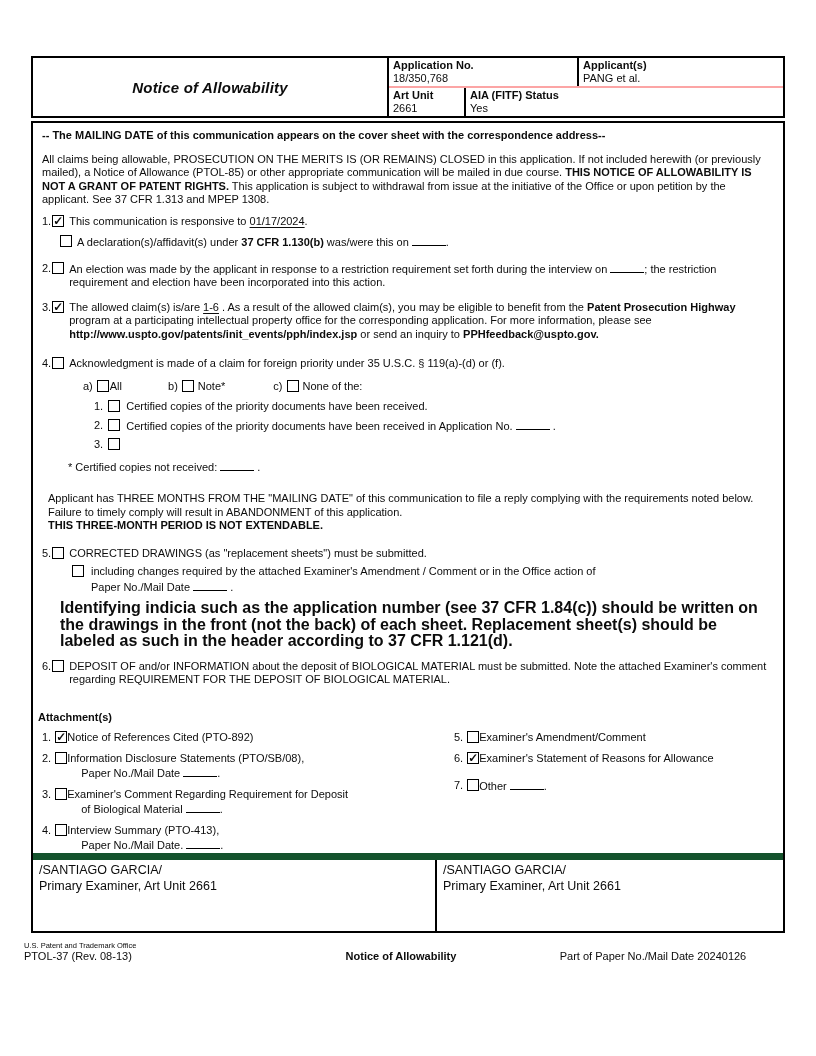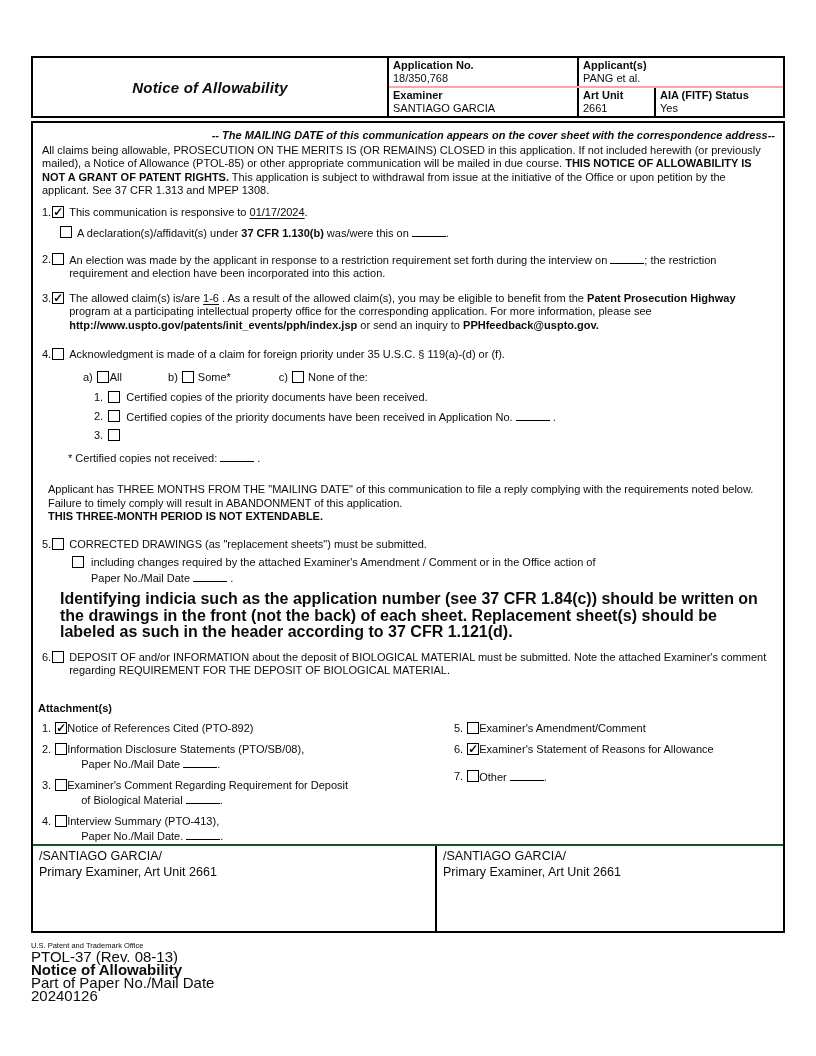--- a/index.html
+++ b/index.html
@@ -24,22 +24,22 @@
   .w-app { width:190px; border-right:2px solid #000; }
   .w-art { width:77px; border-right:2px solid #000; }
   .w-flex { flex:1; }
 
   
   .main {
     border:2px solid #000; margin-top:3px; height:812px;
     display:flex; flex-direction:column; padding:4px 8px 0 9px;
     font-size:11px; line-height:13.5px;
   }
-  .center-note { text-align:right; font-weight:bold; font-style:italic; margin-top:2px; }
-  .intro { margin-top:1px; }
+  .center-note { text-align:left; font-weight:bold; margin-top:2px; }
+  .intro { margin-top:10px; }
 
   .item { display:flex; align-items:flex-start; }
   .inum { flex:none; }
   .cb {
     flex:none; width:12px; height:12px; border:1px solid #000;
     font-size:12px; line-height:10px; font-weight:bold; text-align:center;
     margin-top:0; display:inline-block;
   }
   .item > .cb { margin-left:1px; }
   .itxt { flex:1; margin-left:5px; }
@@ -80,32 +80,32 @@
   .att-cols { display:flex; }
   .att-left { width:412px; }
   .att-right { flex:1; }
   .att-item { display:flex; align-items:flex-start; margin-top:7px; }
   .att-item .cb { margin-left:4px; }
   .att-item .atxt { flex:1; }
   .atxt .l2 { display:block; padding-left:14px; margin-top:1px; }
   .att-gap { margin-top:14px; }
 
   
-  .sig { margin-top:auto; margin-left:-9px; margin-right:-8px; border-top:2px solid #14532d; display:flex; height:110px; font-size:12.5px; line-height:16px; }
+  .sig { margin-top:auto; margin-left:-9px; margin-right:-8px; border-top:7px solid #14532d; display:flex; height:110px; font-size:12.5px; line-height:16px; }
   .sig-col { padding:2px 6px; }
   .sig-left { width:404px; border-right:2px solid #000; }
   .sig-right { flex:1; }
 
   
-  .footer { position:absolute; left:31px; top:941px; width:754px; }
+  .footer { position:absolute; left:24px; top:941px; width:754px; }
   .f-office { font-size:7.5px; line-height:9px; }
-  .f-row { display:flex; align-items:baseline; font-size:15px; line-height:13px;flex-direction:column; }
+  .f-row { display:flex; align-items:baseline; font-size:11px; line-height:13px; }
   .f-left { width:250px; }
   .f-center { flex:1; text-align:center; font-weight:bold; }
-  .f-right { width:250px; text-align:left; }
+  .f-right { width:250px; text-align:center; }
 </style>
 </head>
 <body>
 
 <div class="sheet">
 
   <div class="hdr">
     <div class="hdr-title-cell">
       <span class="hdr-title">Notice of Allowability</span>
     </div>
@@ -114,24 +114,20 @@
         <div class="hcell w-app">
           <span class="lbl">Application No.</span>
           <span class="val">18/350,768</span>
         </div>
         <div class="hcell w-flex">
           <span class="lbl">Applicant(s)</span>
           <span class="val">PANG et al.</span>
         </div>
       </div>
       <div class="hdr-row">
-        <div class="hcell w-app">
-          <span class="lbl">Examiner</span>
-          <span class="val">SANTIAGO GARCIA</span>
-        </div>
         <div class="hcell w-art">
           <span class="lbl">Art Unit</span>
           <span class="val">2661</span>
         </div>
         <div class="hcell w-flex">
           <span class="lbl">AIA (FITF) Status</span>
           <span class="val">Yes</span>
         </div>
       </div>
     </div>
@@ -172,21 +168,21 @@
     </div>
     <div class="ind-abc mt9">
       <span class="abc-group">
           <span>a)</span>
           <span class="cb"></span>
           <span class="abc-txt tight">All</span>
         </span>
       <span class="abc-group abc-b">
           <span>b)</span>
           <span class="cb"></span>
-          <span class="abc-txt">Some*</span>
+          <span class="abc-txt">Note*</span>
         </span>
       <span class="abc-group abc-c">
           <span>c)</span>
           <span class="cb"></span>
           <span class="abc-txt">None of the:</span>
         </span>
     </div>
     <div class="ind-cnum mt7">
       <span class="cnum">1.</span>
         <span class="cb"></span>

